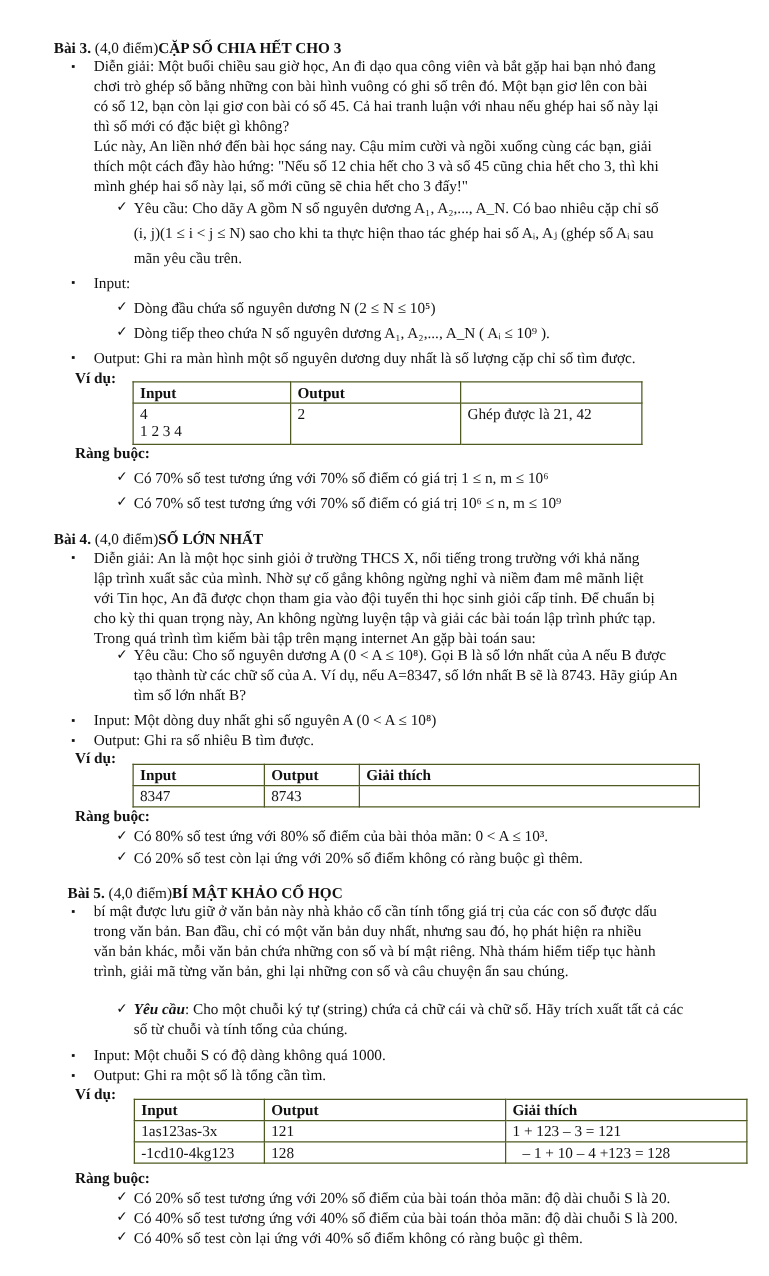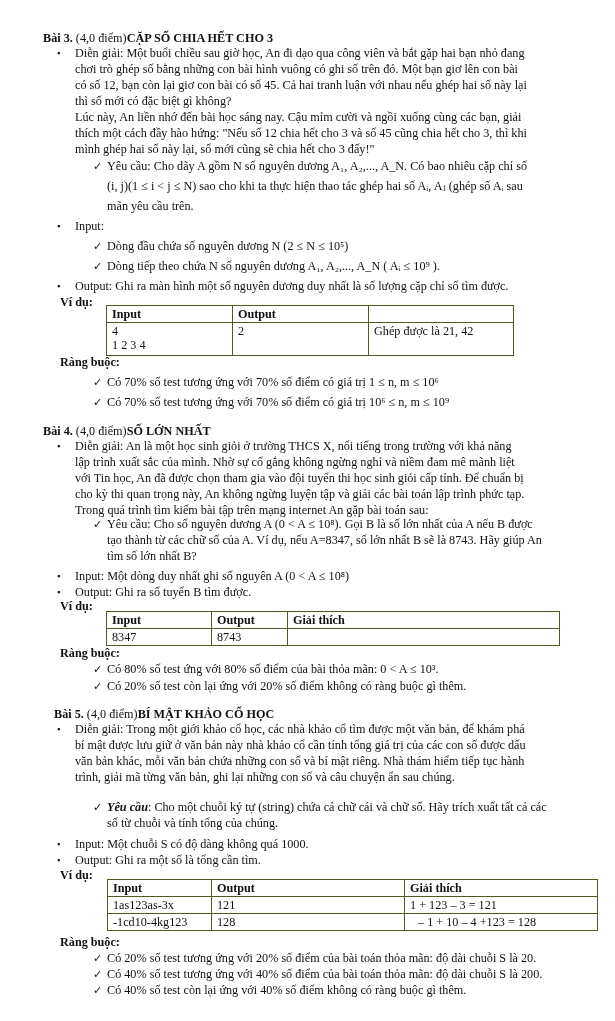--- a/index.html
+++ b/index.html
@@ -124,21 +124,21 @@
     <span class="line">tạo thành từ các chữ số của A. Ví dụ, nếu A=8347, số lớn nhất B sẽ là 8743. Hãy giúp An</span>
     <span class="line">tìm số lớn nhất B?</span>
   </div>
 
   <div class="bullet-row" style="top:568px;">
     <span class="bmark">▪</span>
     <span class="line"><span class="b">Input:</span> <span>Một dòng duy nhất ghi số nguyên A (0 &lt; A ≤ 10⁸)</span></span>
   </div>
   <div class="bullet-row" style="top:584px;">
     <span class="bmark">▪</span>
-    <span class="line"><span class="b">Output:</span> <span>Ghi ra số tuyển B tìm được.</span></span>
+    <span class="line"><span class="b">Output:</span> <span>Ghi ra số nhiêu B tìm được.</span></span>
   </div>
 
   <div class="vi-du" style="top:598px;">Ví dụ:</div>
 
   <table class="ex" style="left:106px; top:611px; width:454px;">
     <tbody>
         <tr class="head">
       <td style="width: 94px; border-color: rgb(79, 90, 34);">Input</td>
       <td style="width: 65px; border-color: rgb(79, 90, 34);">Output</td>
       <td style="border-color: rgb(79, 90, 34);">Giải thích</td>
@@ -161,22 +161,22 @@
     <span class="line">Có 20% số test còn lại ứng với 20% số điểm không có ràng buộc gì thêm.</span>
   </div>
 
   <div class="prob-title" style="top:706px;margin-left:11px;">
     <span class="lbl">Bài 5.</span>
     <span>(4,0 điểm)</span><span class="name">BÍ MẬT KHẢO CỔ HỌC</span>
   </div>
 
   <div class="bullet-row" style="top:721px;">
     <span class="bmark">▪</span>
-    <span class="line"><span class="b">Diễn giải:</span> <span>Trong một giới khảo cổ học, các nhà khảo cổ tìm được một văn bản, để khám phá</span></span>
     <span class="line">bí mật được lưu giữ ở văn bản này nhà khảo cổ cần tính tổng giá trị của các con số được dấu</span>
+    <span class="line">trong văn bản. Ban đầu, chỉ có một văn bản duy nhất, nhưng sau đó, họ phát hiện ra nhiều</span>
     <span class="line">văn bản khác, mỗi văn bản chứa những con số và bí mật riêng. Nhà thám hiểm tiếp tục hành</span>
     <span class="line">trình, giải mã từng văn bản, ghi lại những con số và câu chuyện ẩn sau chúng.</span>
   </div>
 
   <div class="check-row" style="top:799px;">
     <span class="cmark">✓</span>
     <span class="line"><span class="bi">Yêu cầu</span><span>: Cho một chuỗi ký tự (string) chứa cả chữ cái và chữ số. Hãy trích xuất tất cả các</span></span>
     <span class="line">số từ chuỗi và tính tổng của chúng.</span>
   </div>
 

